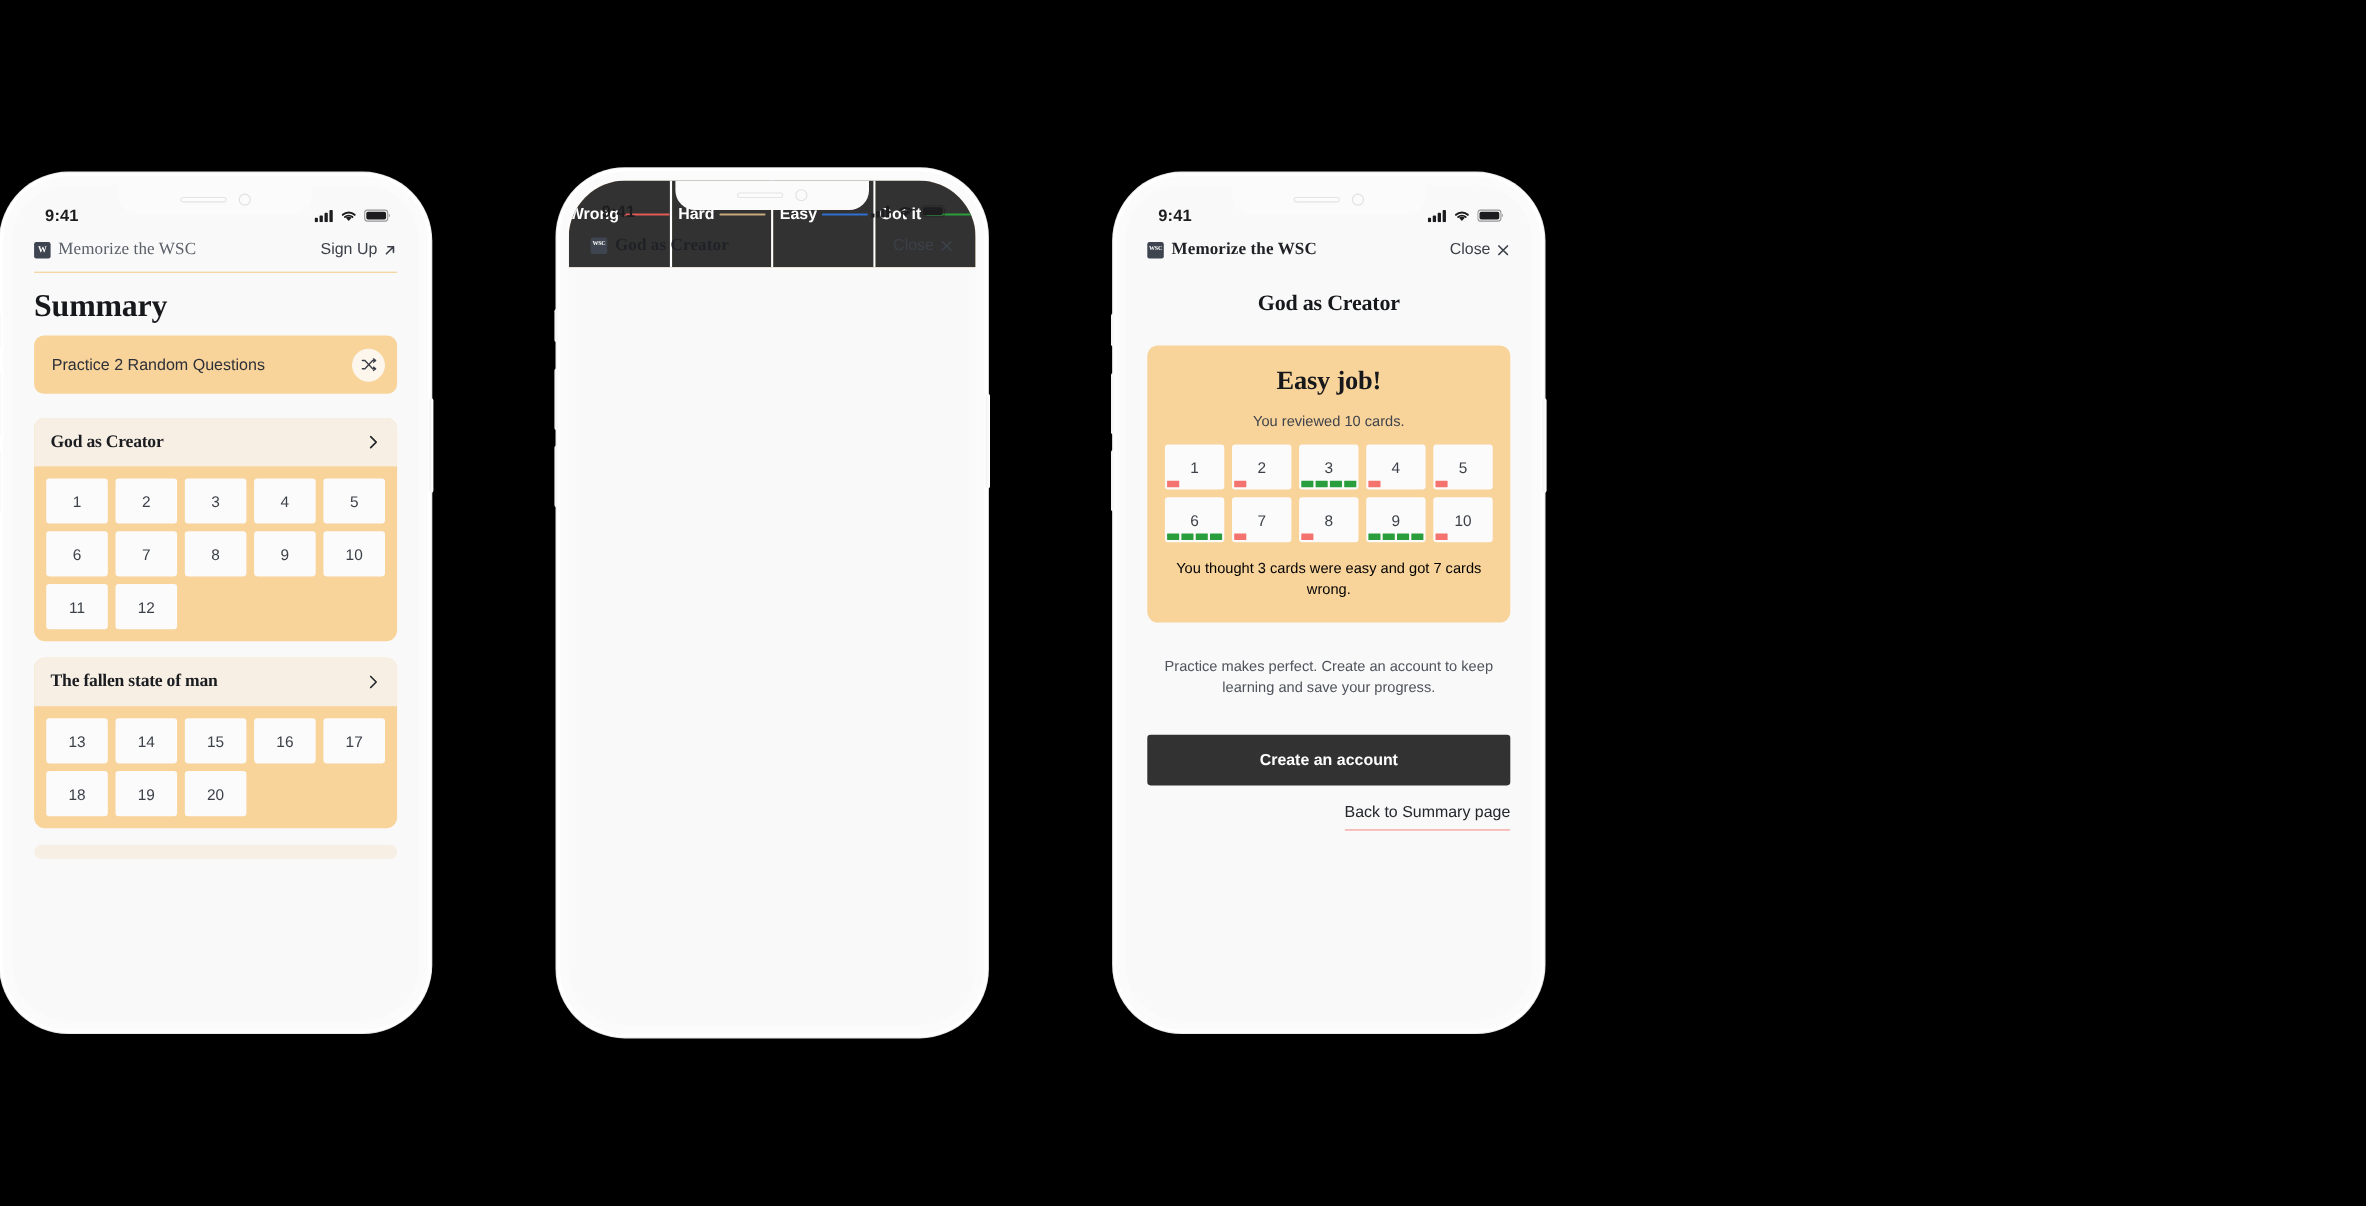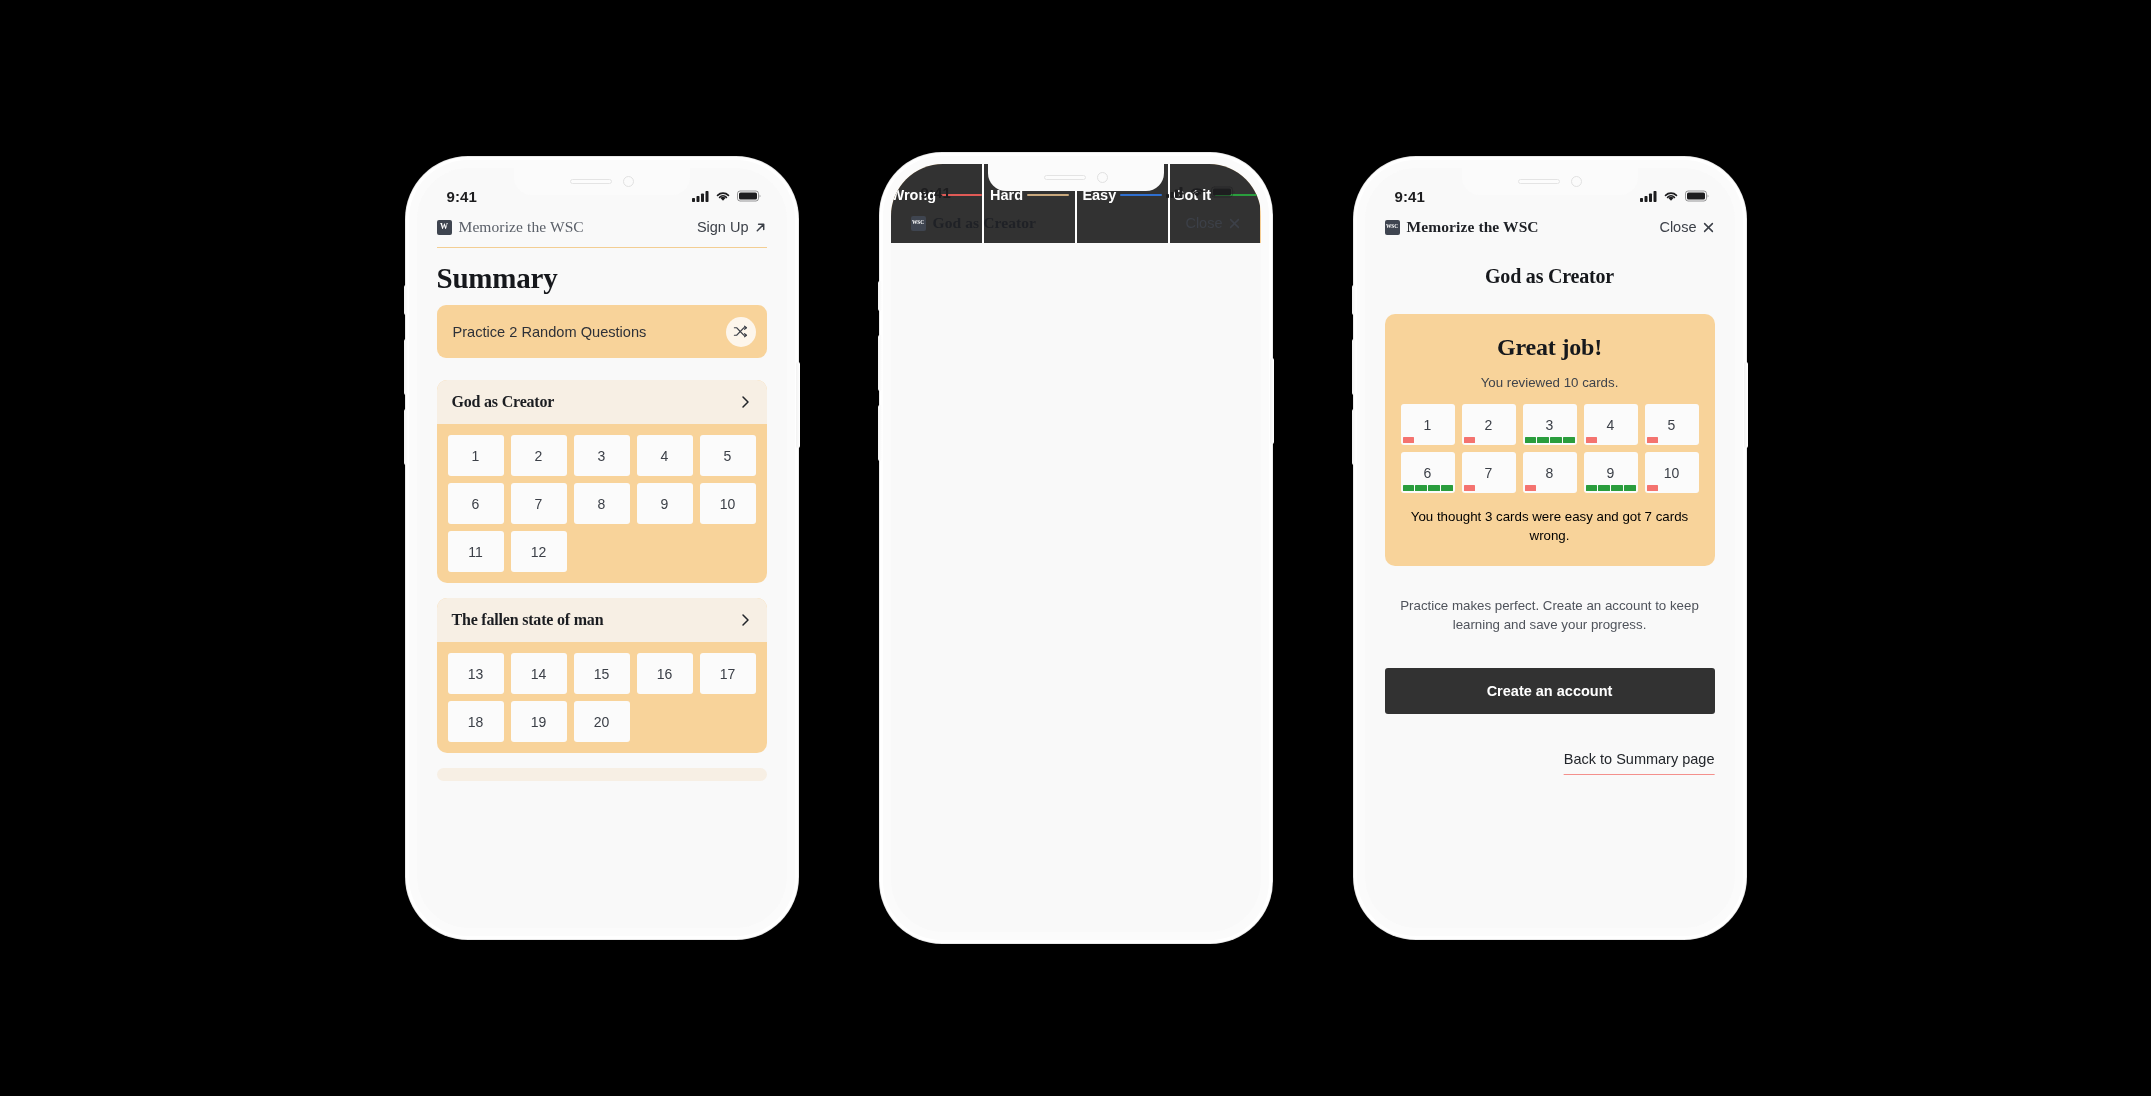--- a/index.html
+++ b/index.html
@@ -11,22 +11,21 @@
     font-family: "Liberation Sans", sans-serif;
     overflow: hidden;
     position: relative;
   }
 
   .stage {
     position: absolute;
     inset: 0;
     display: flex;
     align-items: center;
-    justify-content: center;
-    gap: 82px;
+    gap: 114px;
   }
 
   
   .phone {
     position: relative;
     width: 392px;
     height: 782px;
     background: #fbfbfb;
     border-radius: 62px;
     box-shadow:
@@ -372,21 +371,21 @@
   .cta-btn {
     background: #323232;
     border-radius: 3px;
     height: 46px;
     display: flex;
     align-items: center;
     justify-content: center;
     color: #ffffff;
     font-size: 14.5px;
     font-weight: 700;
-    margin-bottom: 36px;
+    margin-bottom: 16px;
   }
   .back-link {
     text-align: center;
     font-size: 14.5px;
     color: #23262b;
     position: relative;
     display: inline-block;
     left: 50%;
     transform: translateX(-50%);
     padding-bottom: 7px;
@@ -641,21 +640,21 @@
             <svg width="13" height="13" viewBox="0 0 13 13">
               <path d="M2.6 2.6 L10.4 10.4 M10.4 2.6 L2.6 10.4" stroke="#3c4048" stroke-width="1.5" stroke-linecap="round"></path>
             </svg>
           </div>
         </div>
 
         <div class="p3-body">
           <div class="p3-heading">God as Creator</div>
 
           <div class="result-card">
-            <div class="result-title">Great job!</div>
+            <div class="result-title">Easy job!</div>
             <div class="result-sub">You reviewed 10 cards.</div>
             <div class="result-grid" id="rgrid">
                 <div class="res-card">
                   <span>1</span>
                   <div class="seg-track">
                     <div class="seg red"></div>
                   </div>
                 </div>
                 <div class="res-card">
                   <span>2</span>

